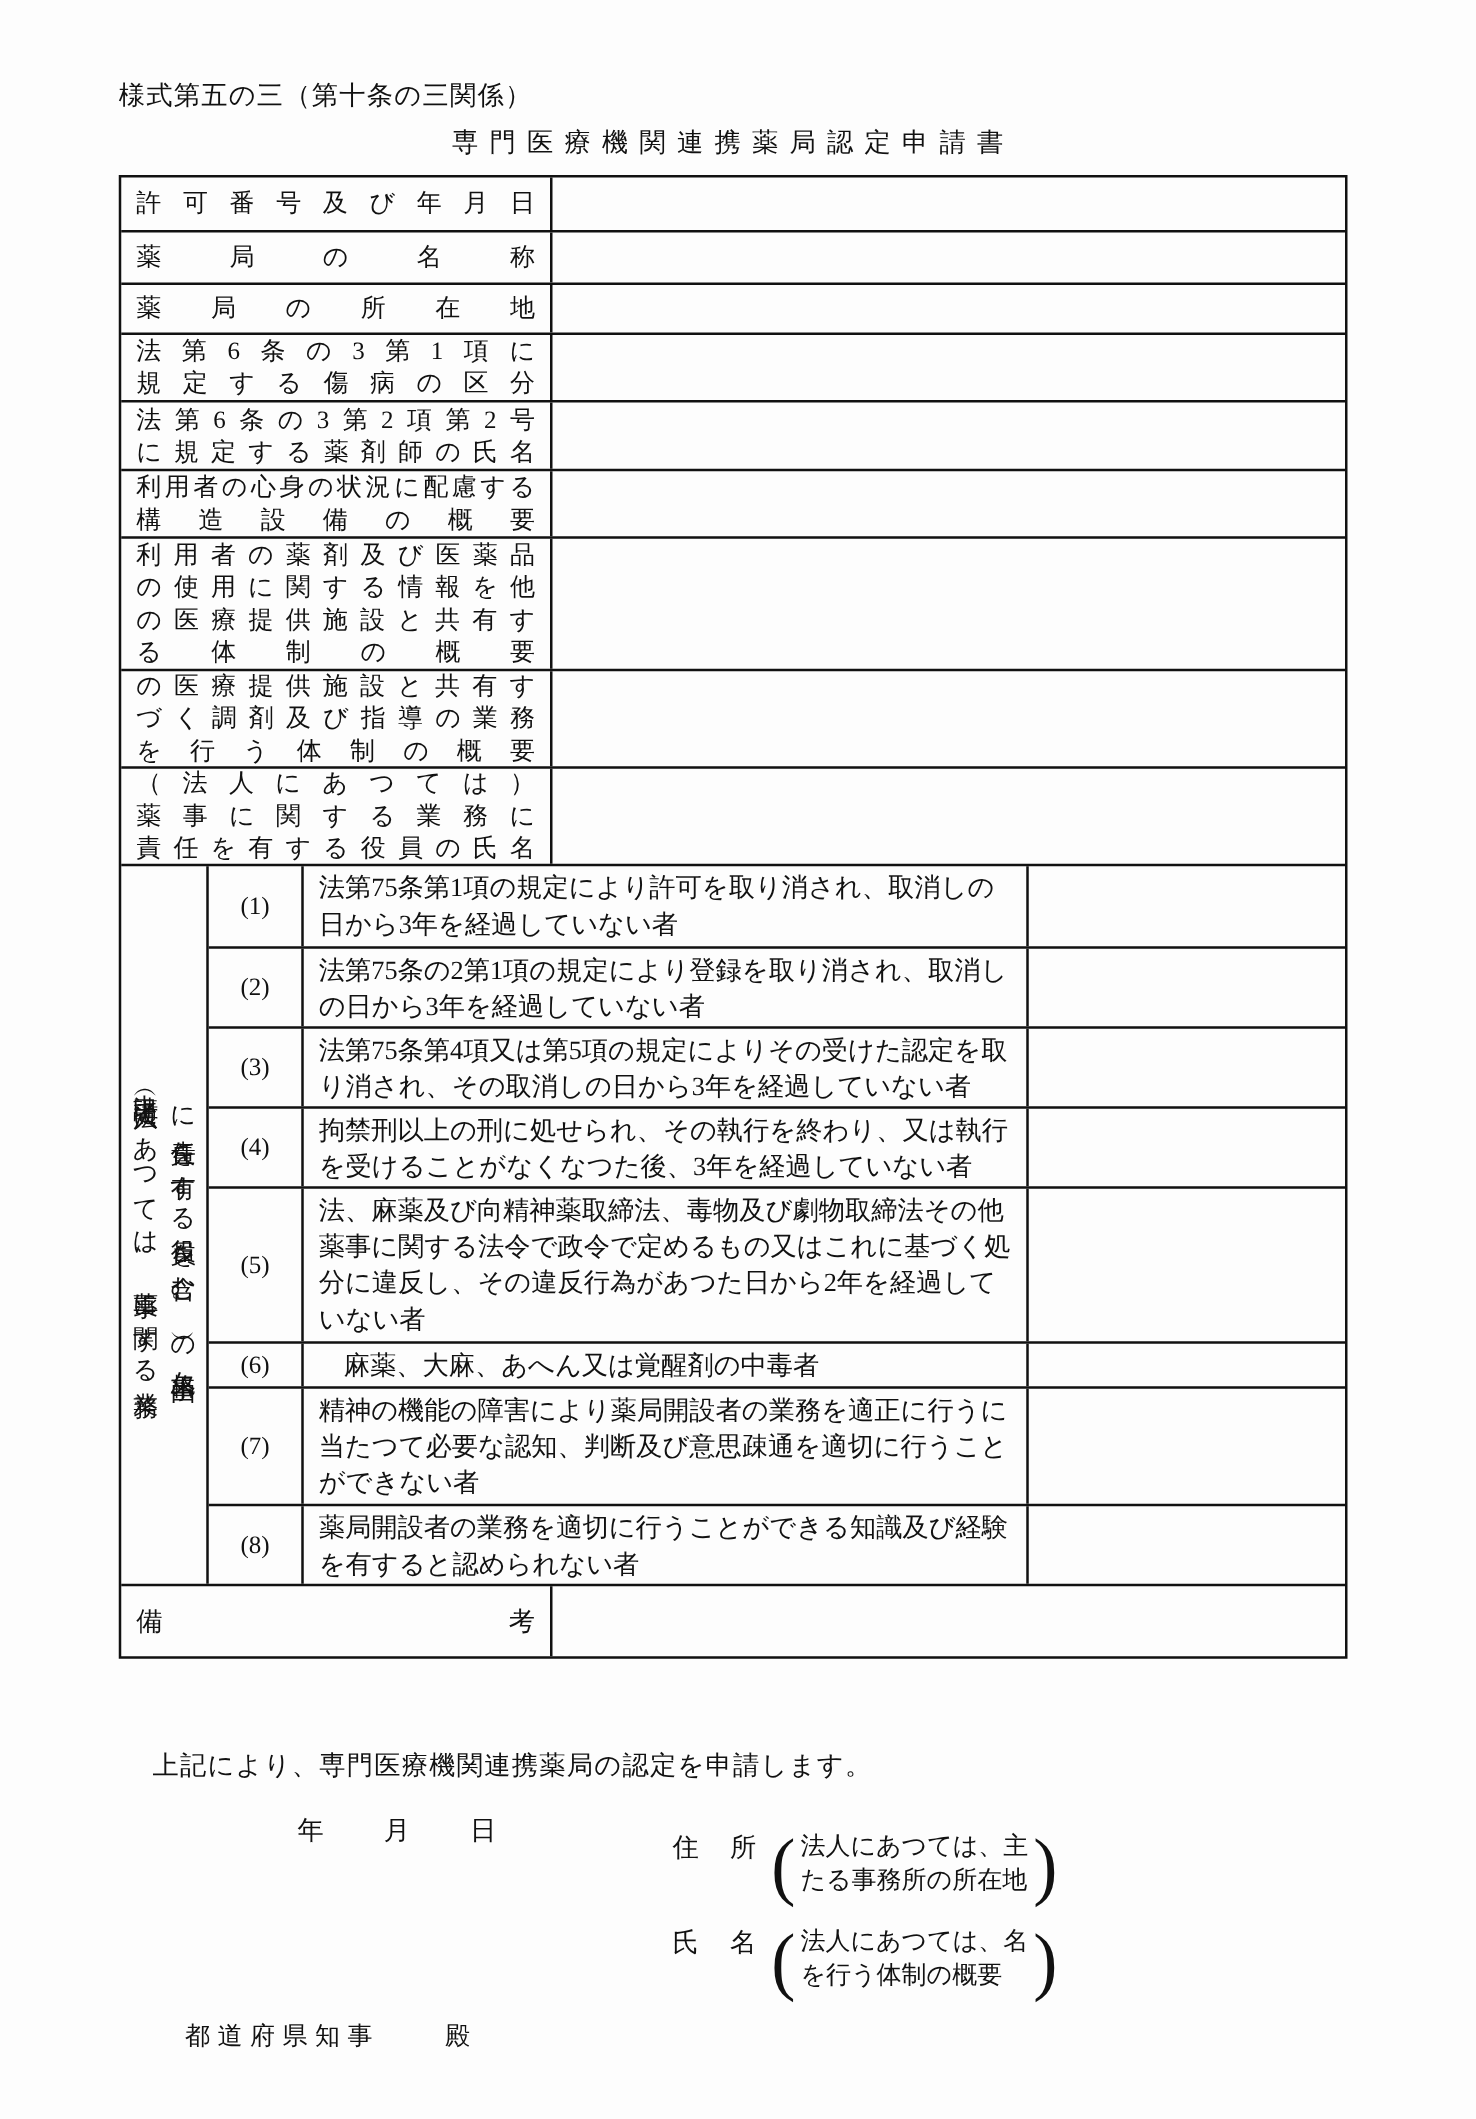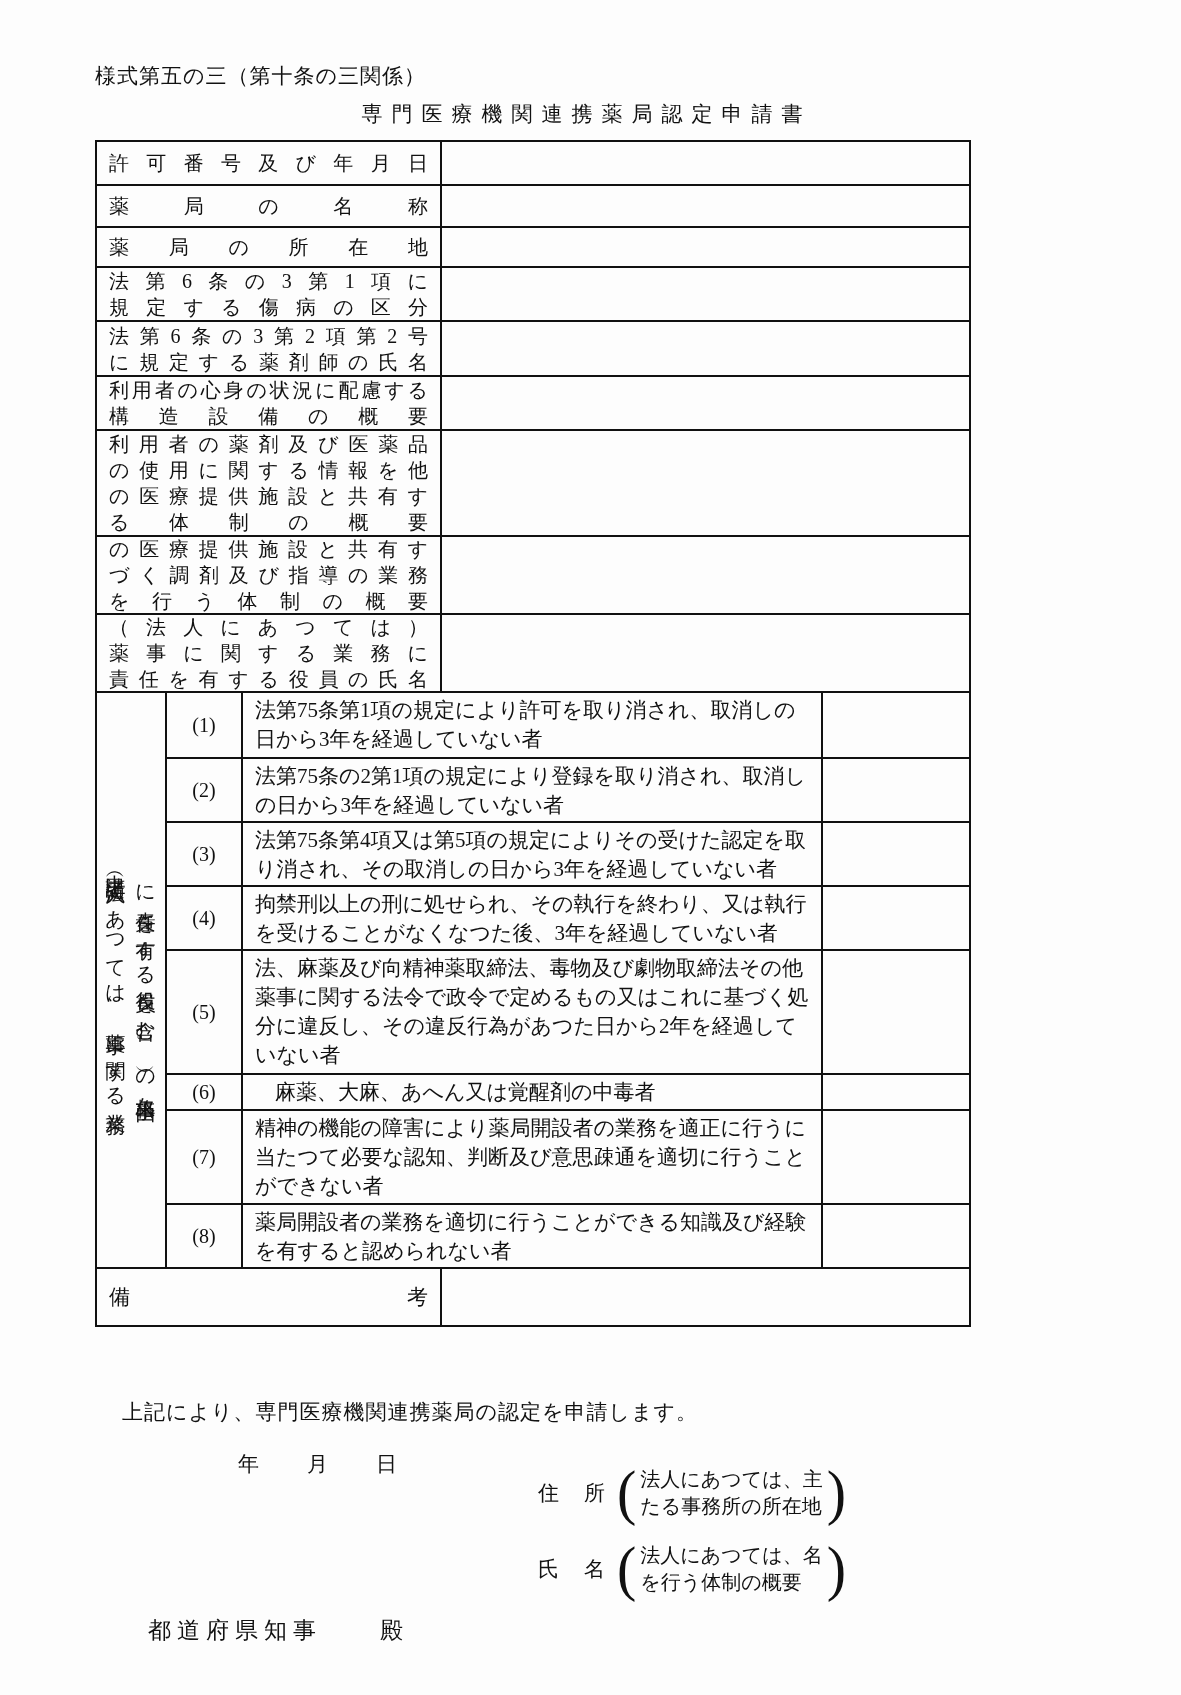--- a/index.html
+++ b/index.html
@@ -7,21 +7,21 @@
     width:1181px;height:1695px;
     background:#fdfdfd;color:#111;
     font-family:"Liberation Serif","DejaVu Serif",serif;
     position:relative;
   }
   .page{position:absolute;inset:0;border-radius:24px;}
   .form-number{position:absolute;left:95px;top:62px;font-size:21px;letter-spacing:1px;}
   .doc-title{position:absolute;left:95px;top:100px;width:983px;text-align:center;
     font-size:21px;letter-spacing:9px;}
   
-  .main-table{position:absolute;left:95px;top:140px;width:876px;
+  .main-table{position:absolute;left:95px;top:140px;width:983px;
     border:2px solid #111;box-sizing:border-box;background:#fdfdfd;}
   .trow{display:flex;box-sizing:border-box;border-top:2px solid #111;}
   .trow:first-child{border-top:none;}
   .lbl-cell{width:345px;box-sizing:border-box;border-right:2px solid #111;
     display:flex;flex-direction:column;justify-content:center;
     padding:2px 12px;}
   .lbl-line{font-size:20px;line-height:26px;text-align:justify;text-align-last:justify;}
   .val-cell{flex:1;}
   .h42{height:42px}.h40{height:40px}.h54{height:54px}.h55{height:55px}
   .h106{height:106px}.h78{height:78px}
@@ -43,28 +43,28 @@
   .txt-cell.center{justify-content:center;padding-top:0;padding-left:32px;}
   .ival-cell{flex:1;}
   .ih64{height:64px}.ih124{height:124px}.ih36{height:36px}.ih94{height:94px}
   
   .remarks .lbl-cell{flex-direction:row;justify-content:space-between;align-items:center;}
   .remarks{height:58px;}
   .remark-ch{font-size:21px;}
   
   .declaration{position:absolute;left:122px;top:1398px;font-size:21px;letter-spacing:1px;}
   .date-line{position:absolute;left:238px;top:1450px;font-size:21px;letter-spacing:2px;}
-  .sig-block{position:absolute;display:flex;align-items:center;}
+  .sig-block{position:absolute;display:flex;}
   .addr-block{left:538px;top:1464px;}
   .name-block{left:538px;top:1540px;}
   .sig-label{font-size:21px;margin-right:10px;letter-spacing:2px;}
   .big-paren{font-size:58px;font-weight:300;line-height:58px;
     font-family:"Liberation Serif",serif;transform:scaleY(1.05);}
   .sig-note{margin:0 4px;font-size:20px;line-height:27px;}
-  .recipient{position:absolute;left:148px;top:1615px;font-size:23px;letter-spacing:6px;}
+  .recipient{position:absolute;left:148px;top:1615px;font-size:20px;letter-spacing:6px;}
 </style>
 </head>
 <body>
 
 <div class="page">
 
   <div class="form-number">様式第五の三（第十条の三関係）</div>
 
   <div class="doc-title">専門医療機関連携薬局認定申請書</div>
 

